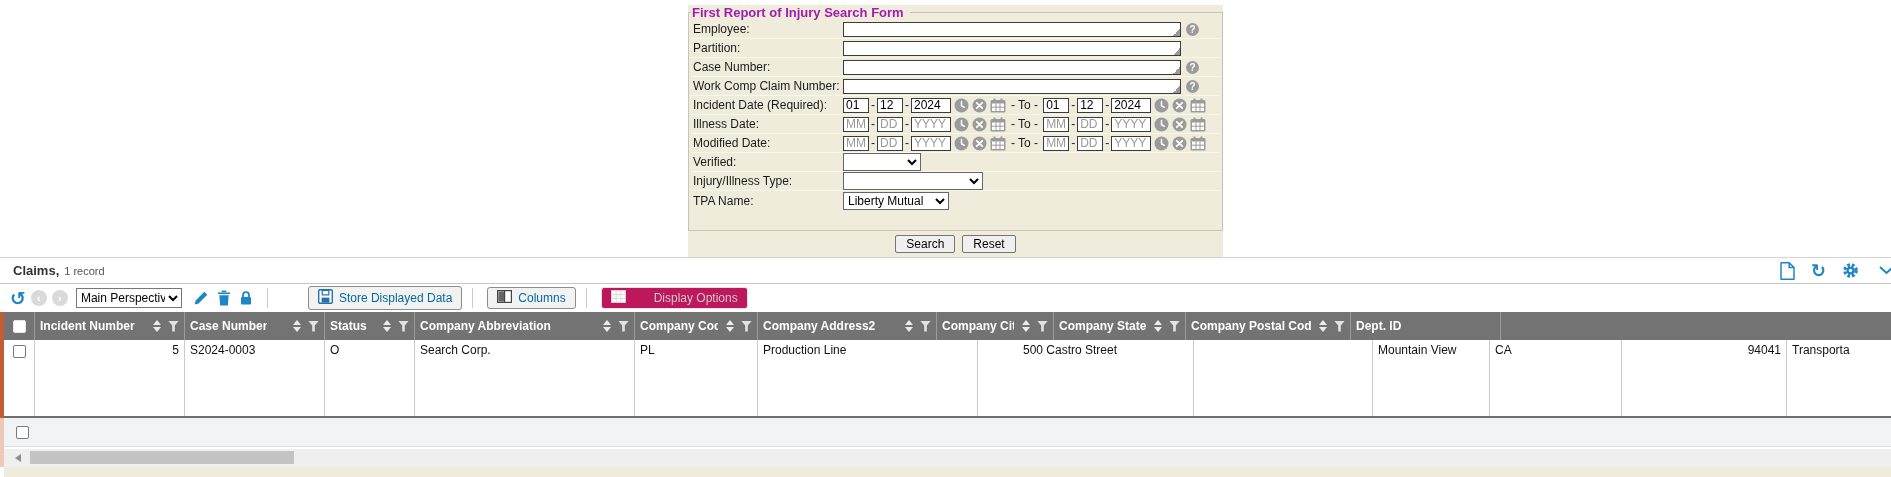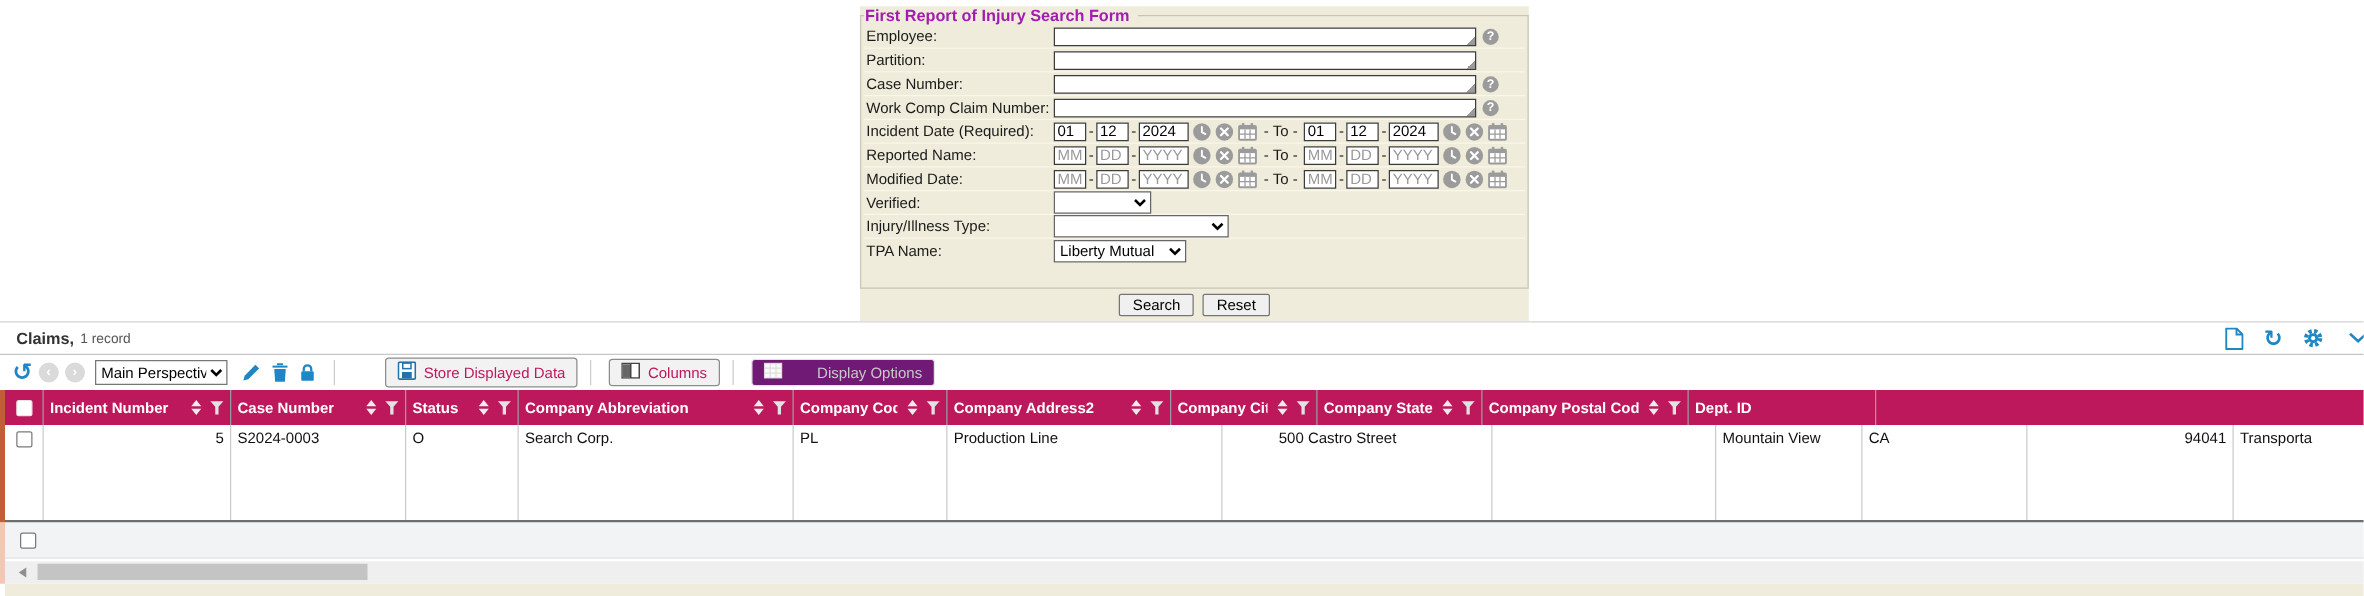--- a/index.html
+++ b/index.html
@@ -38,29 +38,29 @@
   .claims-icons { margin-left:auto; display:flex; align-items:center; gap:12px; margin-right:-7px; }
   .blue-glyph { color:#1e86c4; font-weight:bold; line-height:1; }
   .toolbar { height:28px; display:flex; align-items:center; padding-left:10px; }
   .undo { font-size:19px; margin-right:5px; }
   .navc { width:16px; height:16px; border-radius:50%; background:#dadada; color:#fff; font-size:11px; font-weight:bold;
           display:flex; align-items:center; justify-content:center; margin-right:5px; flex:none; }
   .persp { width:106px; height:20px; margin:0 7px 0 3px; font-size:12px; border:1px solid #777; background:#fff; font-family:inherit; }
   .tbico { margin:0 4px; display:flex; align-items:center; }
   .sep { width:1px; height:20px; background:#ccc; margin:0 10px; flex:none; }
   .gbtn { display:flex; align-items:center; gap:6px; font-size:12px; padding:2px 9px; border:1px solid #8c8c8c;
-          background:#f2f2f2; border-radius:3px; font-family:inherit; color:#be185d; }
+          background:#f2f2f2; border-radius:3px; font-family:inherit; color:#0369a1; }
   .gbtn.store { margin-left:30px; }
   .gbtn.cols { margin-left:4px; }
-  .gbtn.disabled { border-color:#e3e3e3; background:#701a75; color:#c9c9c9; margin-left:4px;gap:28px; }
+  .gbtn.disabled { border-color:#e3e3e3; background:#be185d; color:#c9c9c9; margin-left:4px;gap:28px; }
   
   .grid { position:relative; padding-left:4px; }
   .rust1 { position:absolute; left:0; top:0; width:4px; height:106px; background:#c15e35; z-index:2; }
   .rust2 { position:absolute; left:0; top:106px; width:4px; height:49px; background:#efc9b6; z-index:2; }
-  .hrow { display:flex; height:28px; background:#be185d; overflow:hidden; }
+  .hrow { display:flex; height:28px; background:#737373; overflow:hidden; }
   .hcell { flex:none; display:flex; align-items:center; padding:0 5px; border-right:1px solid #9b9b9b;
            color:#fff; font-size:12px; font-weight:bold; overflow:hidden; white-space:nowrap; }
   .hcb { justify-content:center; padding:0; }
   .hlabel { overflow:hidden; }
   .hicons { margin-left:auto; display:flex; align-items:center; gap:7px; padding-left:8px; }
   .tu { width:0; height:0; border-left:4px solid transparent; border-right:4px solid transparent; border-bottom:5px solid #ececec; display:block; margin-bottom:2px; }
   .td { width:0; height:0; border-left:4px solid transparent; border-right:4px solid transparent; border-top:5px solid #ececec; display:block; }
   .funnel { width:11px; height:11px; background:#e2e2e2; display:block;
             clip-path:polygon(0 0,100% 0,62% 45%,62% 100%,38% 100%,38% 45%); }
   .drow { display:flex; height:78px; background:#fff; border-bottom:2px solid #6e6e6e; overflow:hidden; }
@@ -157,21 +157,21 @@
             <rect x="0.5" y="2" width="15" height="12.5" rx="1.5" fill="#9b9b9b"></rect>
             <rect x="2" y="5.5" width="12" height="7.5" fill="#fff"></rect>
             <path d="M6 5.5V13M10 5.5V13M2 9.2H14" stroke="#9b9b9b"></path>
             <rect x="3.5" y="0.5" width="2" height="3" fill="#9b9b9b"></rect>
             <rect x="10.5" y="0.5" width="2" height="3" fill="#9b9b9b"></rect>
           </svg>
         </span>
     </div>
 
     <div class="frow">
-      <span class="flabel">Reported Name:</span>
+      <span class="flabel">Illness Date:</span>
       <input class="dinput" placeholder="MM" style="">
       <span class="dsep">-</span>
       <input class="dinput" placeholder="DD" style="">
       <span class="dsep">-</span>
       <input class="yinput" placeholder="YYYY" style="">
       <span class="ic">
           <svg width="15" height="15">
             <circle cx="7.5" cy="7.5" r="7" fill="#9b9b9b"></circle>
             <path d="M7.5 3.6V7.7L10.3 9.3" stroke="#fff" stroke-width="1.5" fill="none" stroke-linecap="round"></path>
           </svg>

